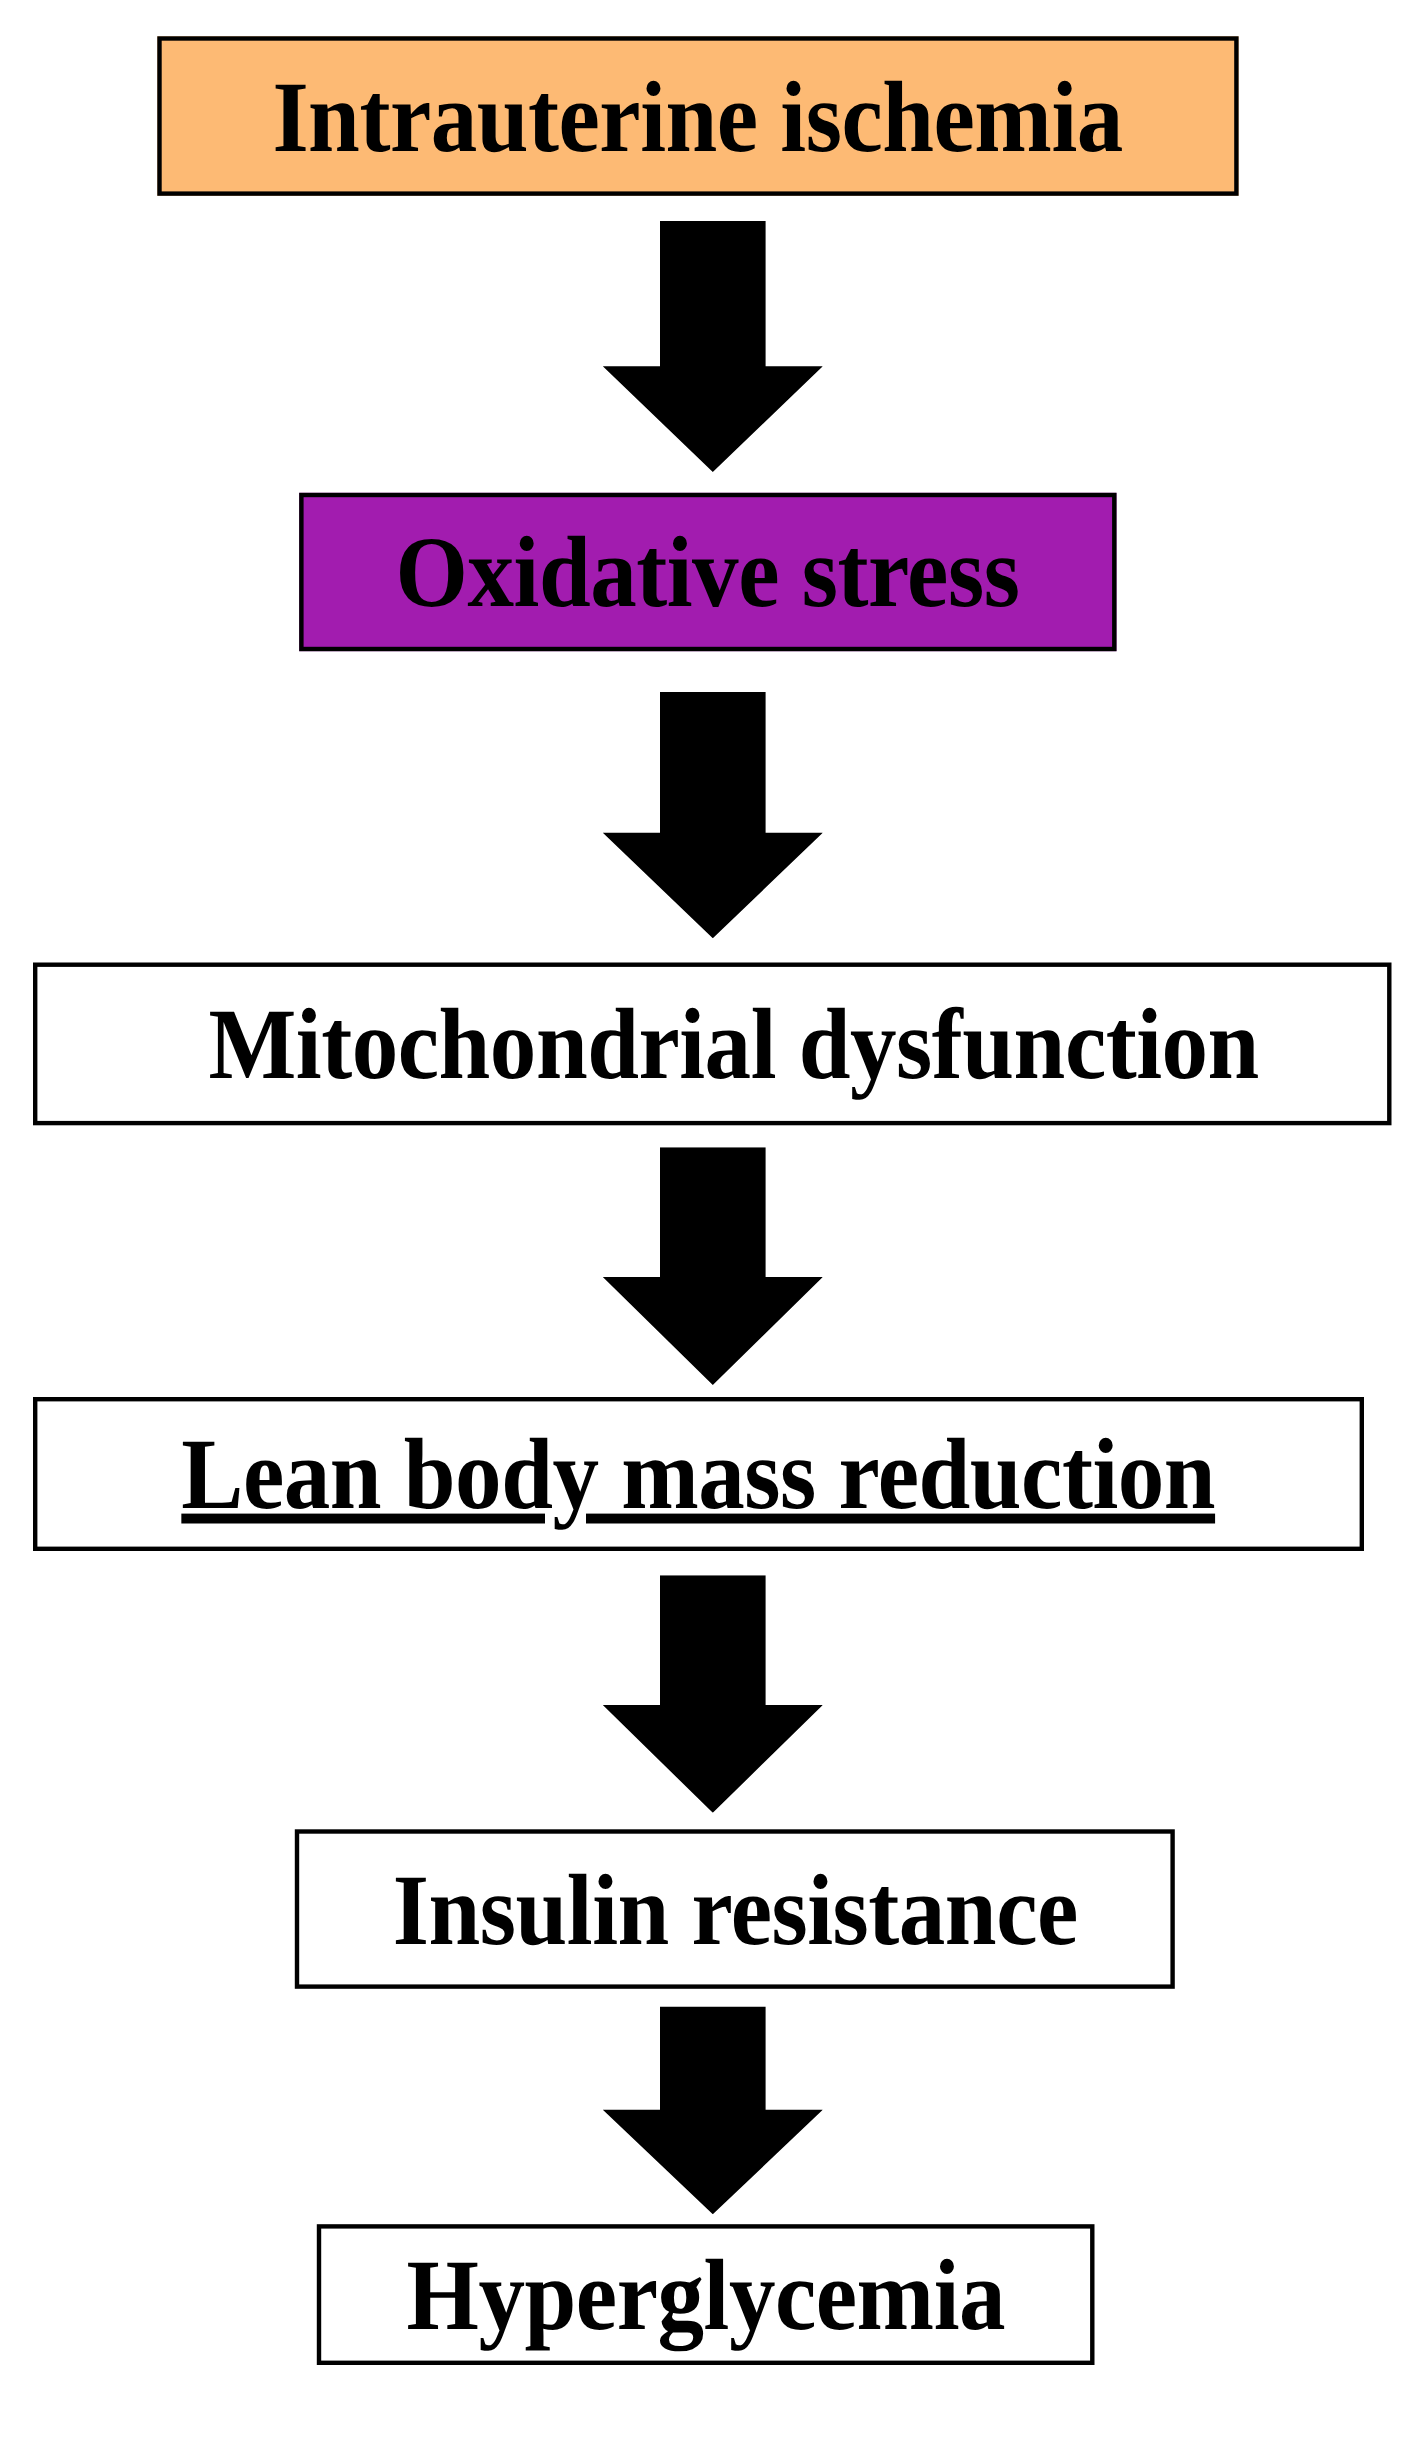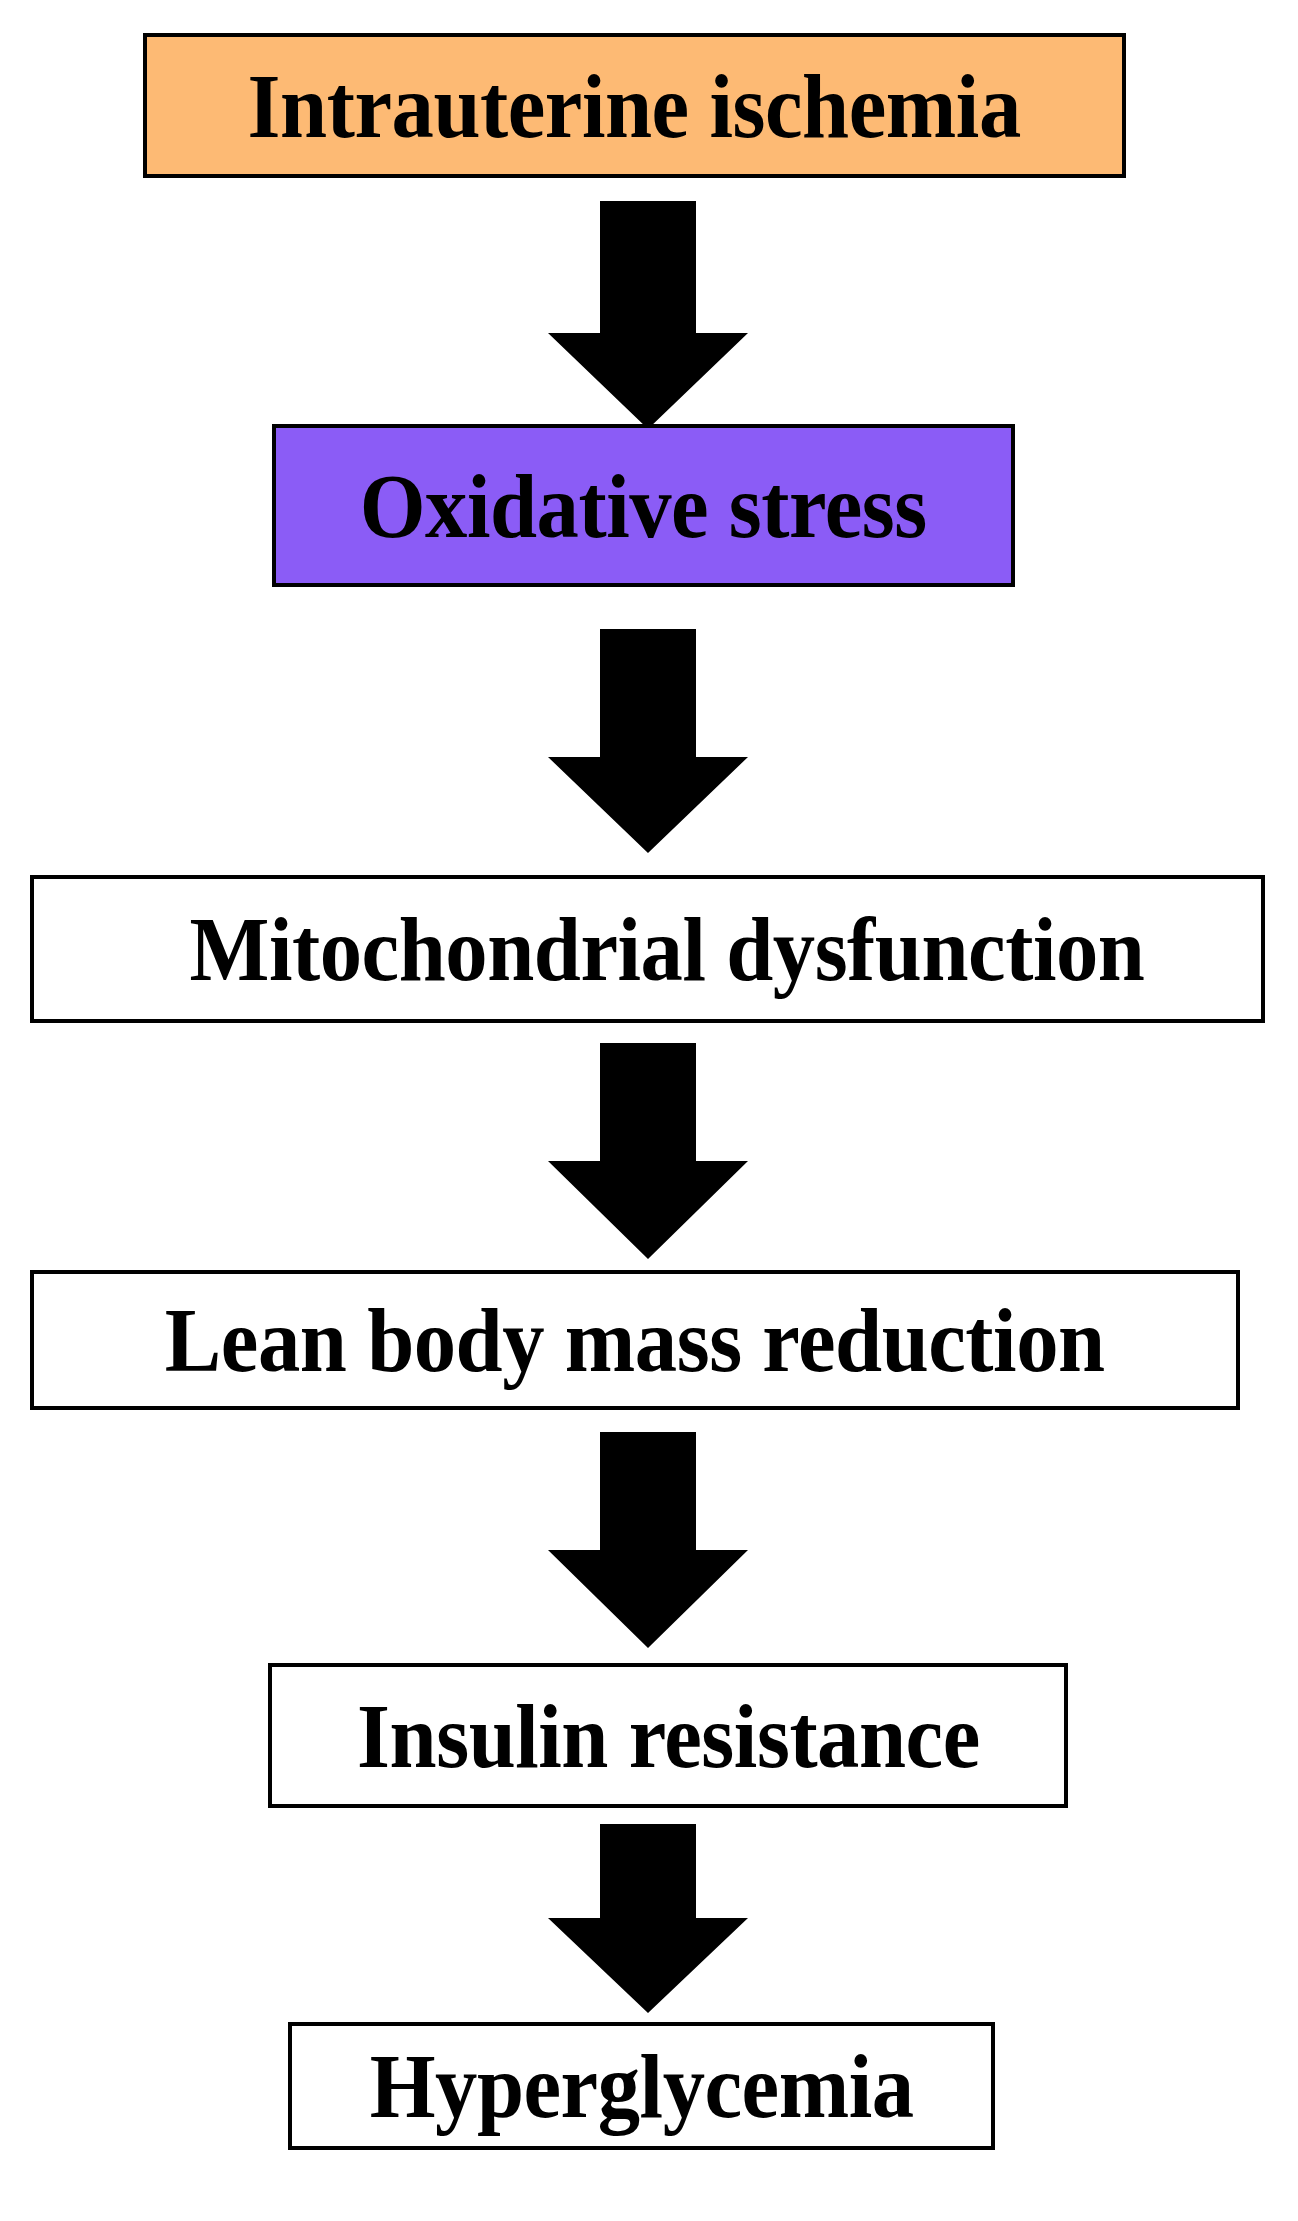--- a/index.html
+++ b/index.html
@@ -55,41 +55,41 @@
   <div class="node-box" style="left: 143px; top: 33px; width: 983px; height: 145px; border-color: rgb(0, 0, 0); background: #fdba74;">
     <span class="node-label" style="font-size: 92px; color: rgb(0, 0, 0);">Intrauterine ischemia</span>
   </div>
 
   <div class="flow-arrow" style="left: 548px; top: 201px; width: 200px; height: 228px;">
     <svg viewBox="0 0 200 228" preserveAspectRatio="none">
       <polygon points="52,0 148,0 148,132 200,132 100,228 0,132 52,132" fill="#000000"></polygon>
     </svg>
   </div>
 
-  <div class="node-box" style="left: 272px; top: 424px; width: 743px; height: 163px; border-color: rgb(0, 0, 0); background: #8b5cf6;">
+  <div class="node-box" style="left: 272px; top: 448px; width: 743px; height: 144px; border-color: rgb(0, 0, 0); background: #a21caf;">
     <span class="node-label" style="font-size: 92px; color: rgb(0, 0, 0);">Oxidative stress</span>
   </div>
 
   <div class="flow-arrow" style="left: 548px; top: 629px; width: 200px; height: 224px;">
     <svg viewBox="0 0 200 224" preserveAspectRatio="none">
       <polygon points="52,0 148,0 148,128 200,128 100,224 0,128 52,128" fill="#000000"></polygon>
     </svg>
   </div>
 
   <div class="node-box" style="left: 30px; top: 875px; width: 1235px; height: 148px; border-color: rgb(0, 0, 0); background: rgb(255, 255, 255); padding-left: 38px;">
     <span class="node-label" style="font-size: 92px; color: rgb(0, 0, 0);">Mitochondrial dysfunction</span>
   </div>
 
   <div class="flow-arrow" style="left: 548px; top: 1043px; width: 200px; height: 216px;">
     <svg viewBox="0 0 200 216" preserveAspectRatio="none">
       <polygon points="52,0 148,0 148,118 200,118 100,216 0,118 52,118" fill="#000000"></polygon>
     </svg>
   </div>
 
-  <div class="node-box" style="left: 30px; top: 1270px; width: 1210px; height: 140px; border-color: rgb(0, 0, 0); background: rgb(255, 255, 255);">
+  <div class="node-box" style="left: 30px; top: 1270px; width: 1210px; height: 140px; border-color: rgb(0, 0, 0); background: rgb(255, 255, 255); text-decoration: underline;">
     <span class="node-label" style="font-size: 92px; color: rgb(0, 0, 0);">Lean body mass reduction</span>
   </div>
 
   <div class="flow-arrow" style="left: 548px; top: 1432px; width: 200px; height: 216px;">
     <svg viewBox="0 0 200 216" preserveAspectRatio="none">
       <polygon points="52,0 148,0 148,118 200,118 100,216 0,118 52,118" fill="#000000"></polygon>
     </svg>
   </div>
 
   <div class="node-box" style="left: 268px; top: 1663px; width: 800px; height: 145px; border-color: rgb(0, 0, 0); background: rgb(255, 255, 255);">

